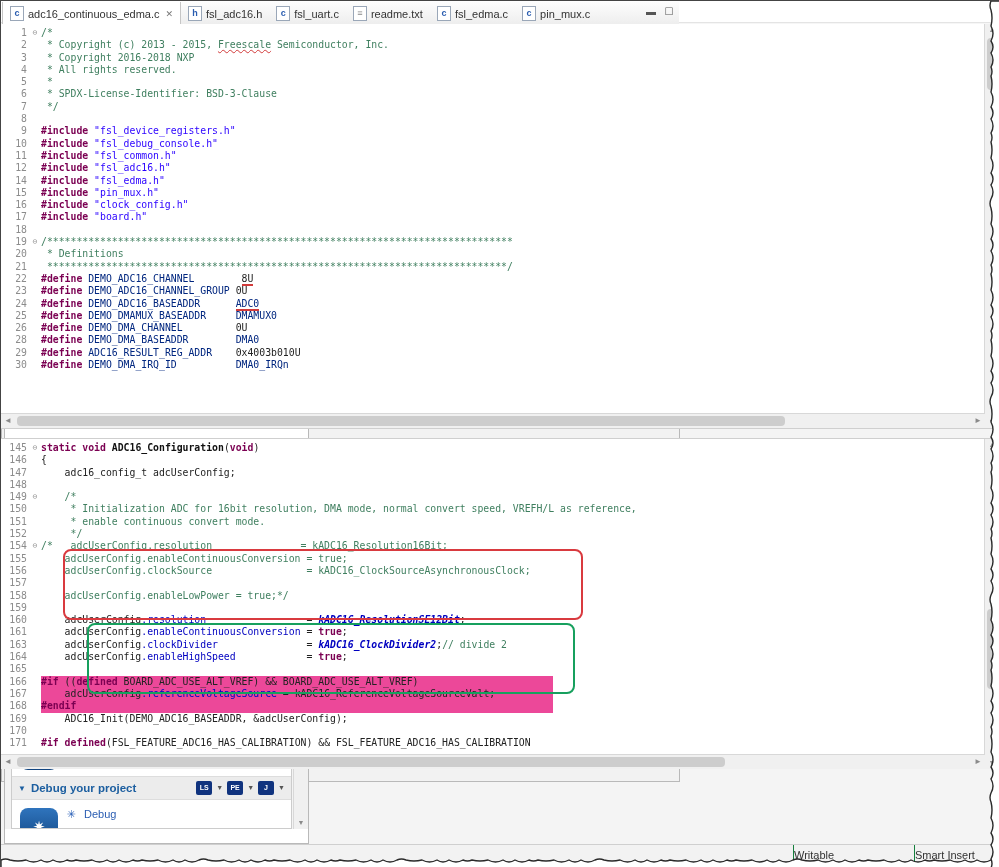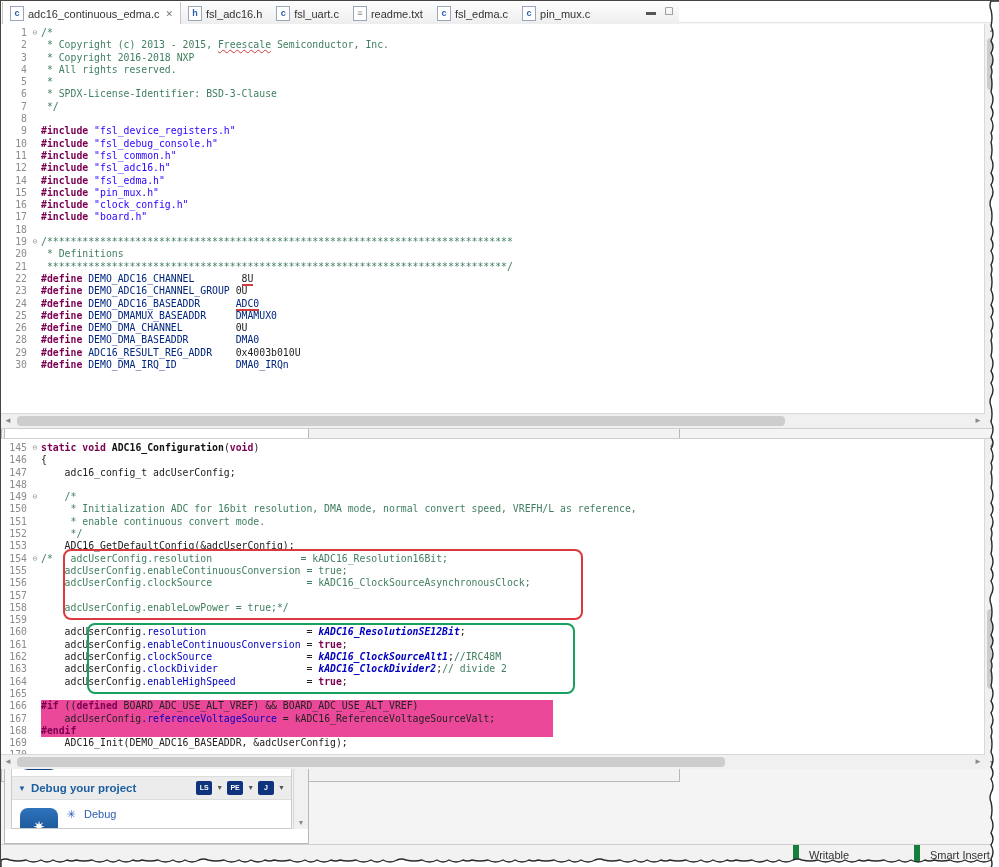--- a/index.html
+++ b/index.html
@@ -101,21 +101,21 @@
   .wavy{text-decoration:underline;text-decoration-style:wavy;text-decoration-color:#d23b3b;}
   .vscroll{position:absolute;right:0;top:0;bottom:0;width:14px;background:#f0f0f0;border-left:1px solid #d8d8d8;}
   .vthumb{position:absolute;left:2px;width:10px;background:#cdcdcd;border-radius:4px;}
   .varr{position:absolute;left:0;width:14px;height:12px;color:#8a8a8a;font-size:7px;text-align:center;line-height:12px;}
   .hscroll{position:absolute;left:0;right:14px;height:14px;background:#f0f0f0;border-top:1px solid #d8d8d8;}
   .hthumb{position:absolute;top:2px;height:10px;background:#cdcdcd;border-radius:4px;}
   .harr{position:absolute;top:0;width:14px;height:14px;color:#8a8a8a;font-size:8px;text-align:center;line-height:14px;}
   .annbox{position:absolute;border:2.5px solid;border-radius:8px;pointer-events:none;}
   
   #statusbar{position:absolute;left:0;top:843px;width:100%;height:19px;background:#f2f2f2;border-top:1px solid #cfcfcf;}
-  .sb-cell{position:absolute;top:0;height:100%;border-left:6px solid #15803d;display:flex;align-items:center;padding-left:10px;box-sizing:border-box;color:#333;}
+  .sb-cell{position:absolute;top:0;height:100%;border-left:1px solid #15803d;display:flex;align-items:center;box-sizing:border-box;color:#333;}
   
   .torn{position:absolute;pointer-events:none;}
 </style>
 </head>
 <body>
 
 <div id="app">
 
   <div id="titlebar">
     <span class="applogo">X</span>
@@ -550,30 +550,28 @@
     <div class="pane" id="pane2">
       <div class="codewrap" id="code2">
           <div class="cl"><span class="ln">145</span><span class="fold">⊖</span><span class="codeline"><span class="kw">static</span><span class="pl"> </span><span class="kw">void</span><span class="pl"> </span><span class="fn">ADC16_Configuration</span><span class="pl">(</span><span class="kw">void</span><span class="pl">)</span></span></div>
           <div class="cl"><span class="ln">146</span><span class="fold"></span><span class="codeline"><span class="pl">{</span></span></div>
           <div class="cl"><span class="ln">147</span><span class="fold"></span><span class="codeline"><span class="pl">    adc16_config_t adcUserConfig;</span></span></div>
           <div class="cl"><span class="ln">148</span><span class="fold"></span><span class="codeline"></span></div>
           <div class="cl"><span class="ln">149</span><span class="fold">⊖</span><span class="codeline"><span class="cmt">    /*</span></span></div>
           <div class="cl"><span class="ln">150</span><span class="fold"></span><span class="codeline"><span class="cmt">     * Initialization ADC for 16bit resolution, DMA mode, normal convert speed, VREFH/L as reference,</span></span></div>
           <div class="cl"><span class="ln">151</span><span class="fold"></span><span class="codeline"><span class="cmt">     * enable continuous convert mode.</span></span></div>
           <div class="cl"><span class="ln">152</span><span class="fold"></span><span class="codeline"><span class="cmt">     */</span></span></div>
-          <div class="cl"><span class="ln">153</span><span class="fold"></span><span class="codeline"><span class="pl">    ADC16_GetDefaultConfig(&amp;adcUserConfig);</span></span></div>
           <div class="cl"><span class="ln">154</span><span class="fold">⊖</span><span class="codeline"><span class="cmt">/*   adcUserConfig.resolution               = kADC16_Resolution16Bit;</span></span></div>
           <div class="cl"><span class="ln">155</span><span class="fold"></span><span class="codeline"><span class="cmt">    adcUserConfig.enableContinuousConversion = true;</span></span></div>
           <div class="cl"><span class="ln">156</span><span class="fold"></span><span class="codeline"><span class="cmt">    adcUserConfig.clockSource                = kADC16_ClockSourceAsynchronousClock;</span></span></div>
           <div class="cl"><span class="ln">157</span><span class="fold"></span><span class="codeline"></span></div>
           <div class="cl"><span class="ln">158</span><span class="fold"></span><span class="codeline"><span class="cmt">    adcUserConfig.enableLowPower = true;*/</span></span></div>
           <div class="cl"><span class="ln">159</span><span class="fold"></span><span class="codeline"></span></div>
           <div class="cl"><span class="ln">160</span><span class="fold"></span><span class="codeline"><span class="pl">    adcUserConfig</span><span class="fld">.resolution</span><span class="pl">                 = </span><span class="enm">kADC16_ResolutionSE12Bit</span><span class="pl">;</span></span></div>
           <div class="cl"><span class="ln">161</span><span class="fold"></span><span class="codeline"><span class="pl">    adcUserConfig</span><span class="fld">.enableContinuousConversion</span><span class="pl"> = </span><span class="kw">true</span><span class="pl">;</span></span></div>
-          <div class="cl"><span class="ln">162</span><span class="fold"></span><span class="codeline"><span class="pl">    adcUserConfig</span><span class="fld">.clockSource</span><span class="pl">                = </span><span class="enm">kADC16_ClockSourceAlt1</span><span class="pl">;</span><span class="cmt">//IRC48M</span></span></div>
           <div class="cl"><span class="ln">163</span><span class="fold"></span><span class="codeline"><span class="pl">    adcUserConfig</span><span class="fld">.clockDivider</span><span class="pl">               = </span><span class="enm">kADC16_ClockDivider2</span><span class="pl">;</span><span class="cmt">// divide 2</span></span></div>
           <div class="cl"><span class="ln">164</span><span class="fold"></span><span class="codeline"><span class="pl">    adcUserConfig</span><span class="fld">.enableHighSpeed</span><span class="pl">            = </span><span class="kw">true</span><span class="pl">;</span></span></div>
           <div class="cl"><span class="ln">165</span><span class="fold"></span><span class="codeline"></span></div>
           <div class="cl bgGray"><span class="ln">166</span><span class="fold"></span><span class="codeline"><span class="pp">#if</span><span class="pl"> ((</span><span class="kw">defined</span><span class="pl"> BOARD_ADC_USE_ALT_VREF) &amp;&amp; BOARD_ADC_USE_ALT_VREF)</span></span></div>
           <div class="cl bgGray"><span class="ln">167</span><span class="fold"></span><span class="codeline"><span class="pl">    adcUserConfig</span><span class="fld">.referenceVoltageSource</span><span class="pl"> = kADC16_ReferenceVoltageSourceValt;</span></span></div>
           <div class="cl bgGray"><span class="ln">168</span><span class="fold"></span><span class="codeline"><span class="pp">#endif</span></span></div>
           <div class="cl"><span class="ln">169</span><span class="fold"></span><span class="codeline"><span class="pl">    ADC16_Init(DEMO_ADC16_BASEADDR, &amp;adcUserConfig);</span></span></div>
           <div class="cl"><span class="ln">170</span><span class="fold"></span><span class="codeline"></span></div>
           <div class="cl"><span class="ln">171</span><span class="fold"></span><span class="codeline"><span class="pp">#if</span><span class="pl"> </span><span class="kw">defined</span><span class="pl">(FSL_FEATURE_ADC16_HAS_CALIBRATION) &amp;&amp; FSL_FEATURE_ADC16_HAS_CALIBRATION</span></span></div>
         </div>

